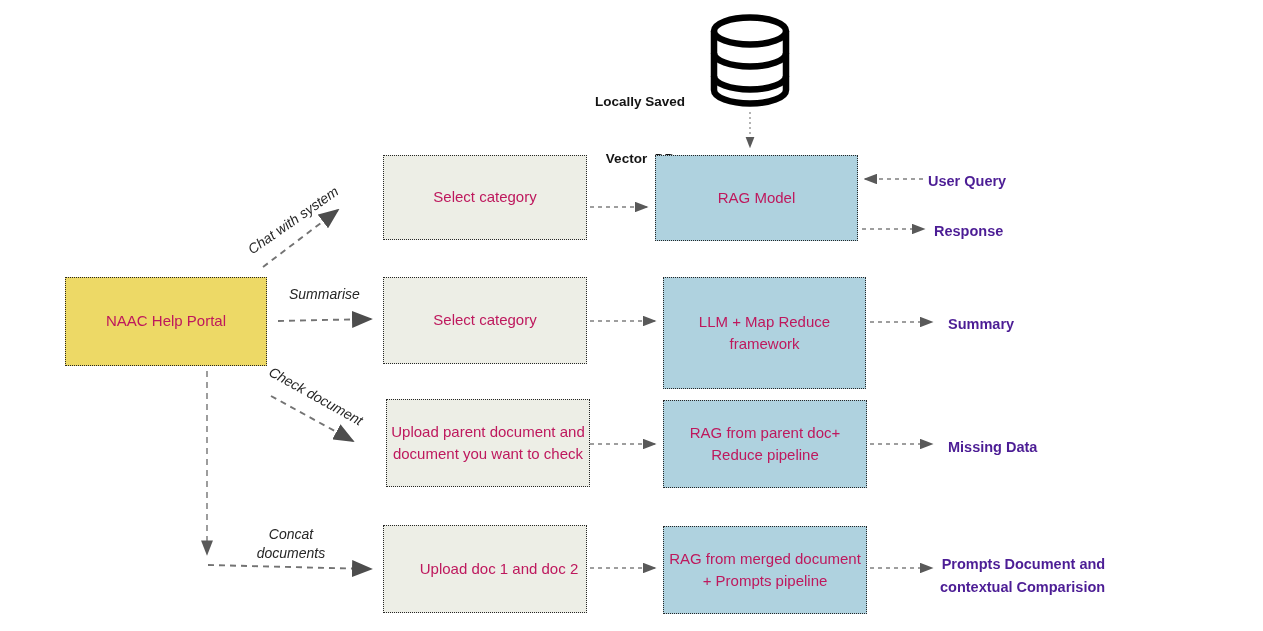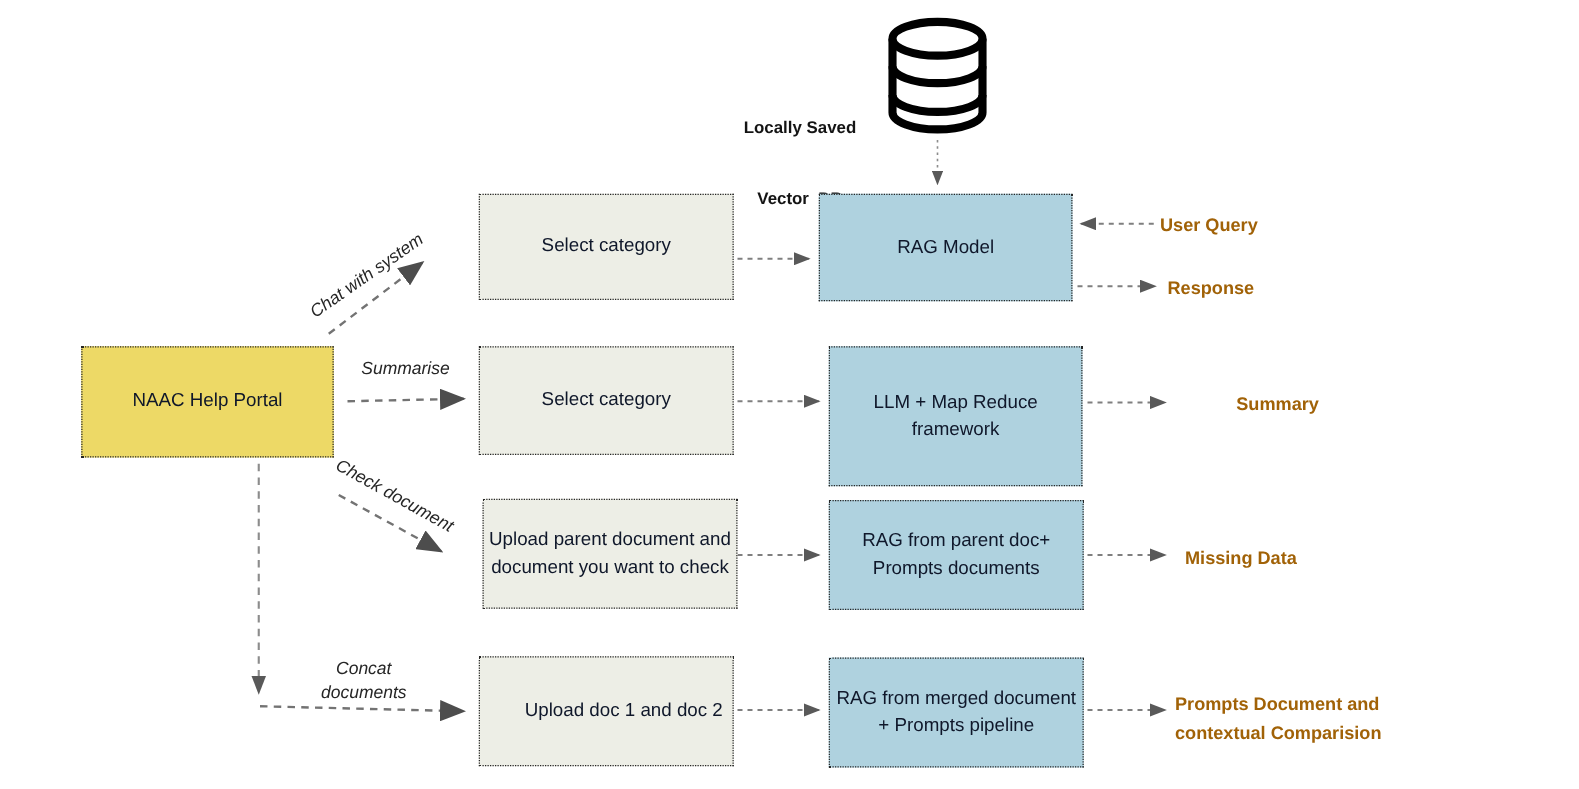--- a/index.html
+++ b/index.html
@@ -13,39 +13,39 @@
   }
   #wires{position:absolute;left:0;top:0;width:1263px;height:631px;}
   .box{
     position:absolute;
     border:1.5px dotted #262626;
     box-sizing:border-box;
     display:flex;flex-direction:column;
     align-items:center;justify-content:center;
     text-align:center;
     font-size:15px;line-height:1.5;
-    color:#0f172a;
+    color:#be185d;
   }
   .portal{background:#EDD966;}
   .input{background:#EDEEE6;}
   .model{background:#AFD2DF;align-items:center;}
   .blabel{
     position:absolute;
     font-style:italic;
     font-size:14px;
     color:#262626;
     text-align:center;
     white-space:nowrap;
   }
   .olabel{
     position:absolute;
     font-weight:bold;
     font-size:14.5px;
-    color:#a16207;
-    text-align:left;
+    color:#4c1d95;
+    text-align:right;
     white-space:nowrap;
     line-height:1.6;
   }
   .dblabel{
     position:absolute;
     left:585px;top:54px;width:110px;
     font-weight:bold;font-size:13.5px;line-height:19px;
     text-align:center;white-space:pre;color:#141414;
   }
 </style>
@@ -111,30 +111,30 @@
   <div class="olabel" style="left:934px;top:220px;">Response</div>
 
   <div class="blabel" style="left:289px;top:286px;">Summarise</div>
   <div class="box input" style="left:383px;top:277px;width:204px;height:87px;">
     <span>Select category</span>
   </div>
   <div class="box model" style="left:663px;top:277px;width:203px;height:112px;">
     <span>LLM + Map Reduce</span>
     <span>framework</span>
   </div>
-  <div class="olabel" style="left:948px;top:313px;margin-left:41px;">Summary</div>
+  <div class="olabel" style="left:948px;top:313px;">Summary</div>
 
   <div class="blabel" style="left:262px;top:388px;width:108px;transform:rotate(29deg);">Check document</div>
   <div class="box input" style="left:386px;top:399px;width:204px;height:88px;">
     <span>Upload parent document and</span>
     <span>document you want to check</span>
   </div>
   <div class="box model" style="left:663px;top:400px;width:204px;height:88px;">
     <span>RAG from parent doc+</span>
-    <span>Prompts documents</span>
+    <span>Reduce pipeline</span>
   </div>
   <div class="olabel" style="left:948px;top:436px;">Missing Data</div>
 
   <div class="blabel" style="left:246px;top:525px;width:90px;line-height:19px;">
     <div>Concat</div>
     <div>documents</div>
   </div>
   <div class="box input" style="left:383px;top:525px;width:204px;height:88px;padding-left:28px;">
     <span>Upload doc 1 and doc 2</span>
   </div>

